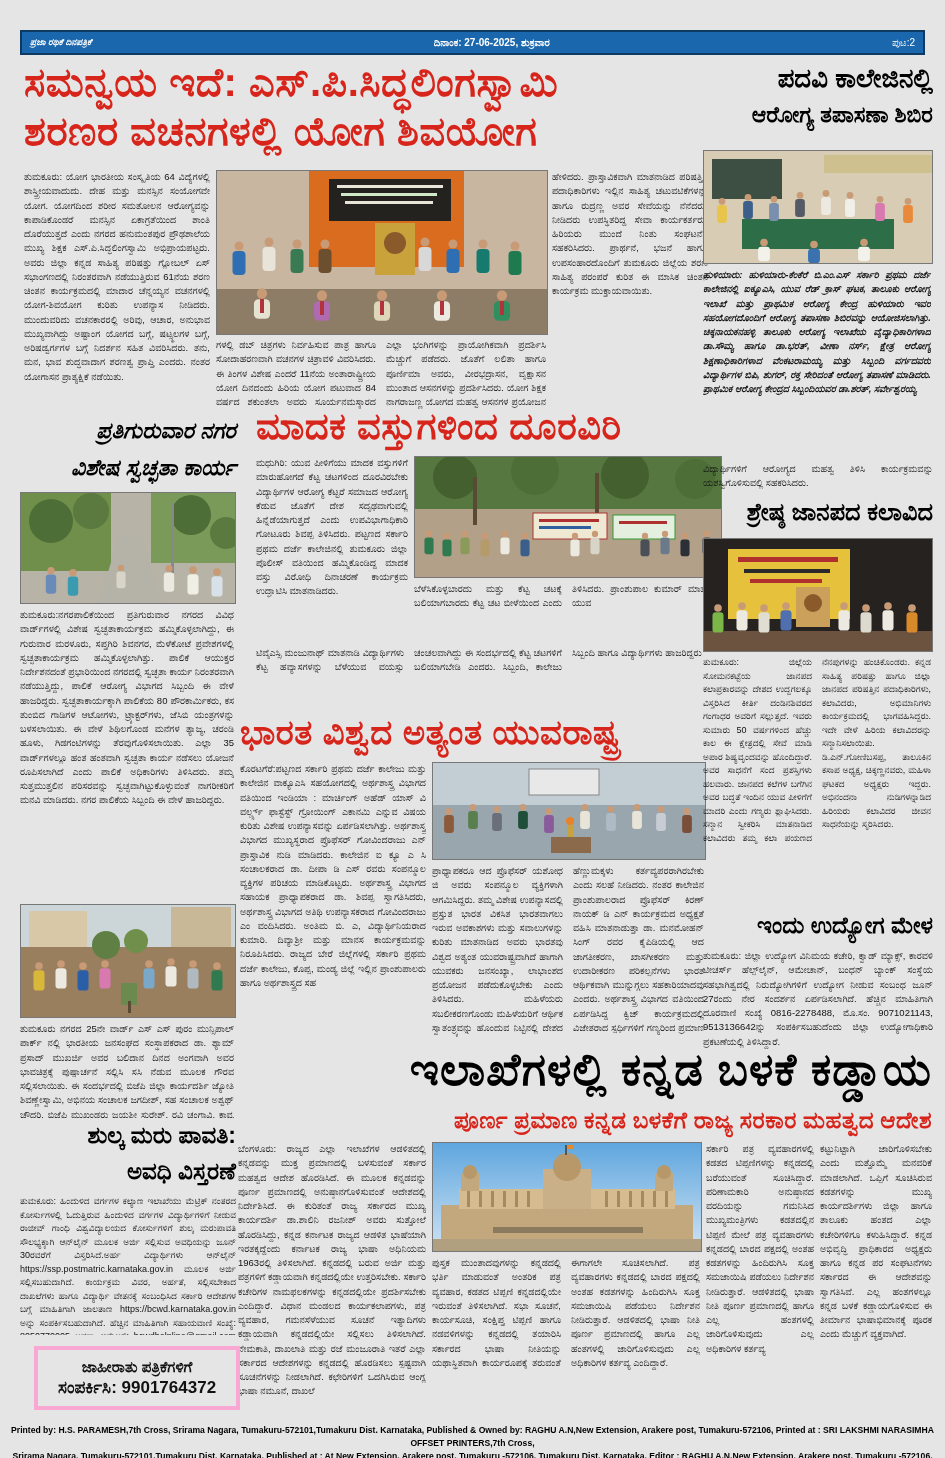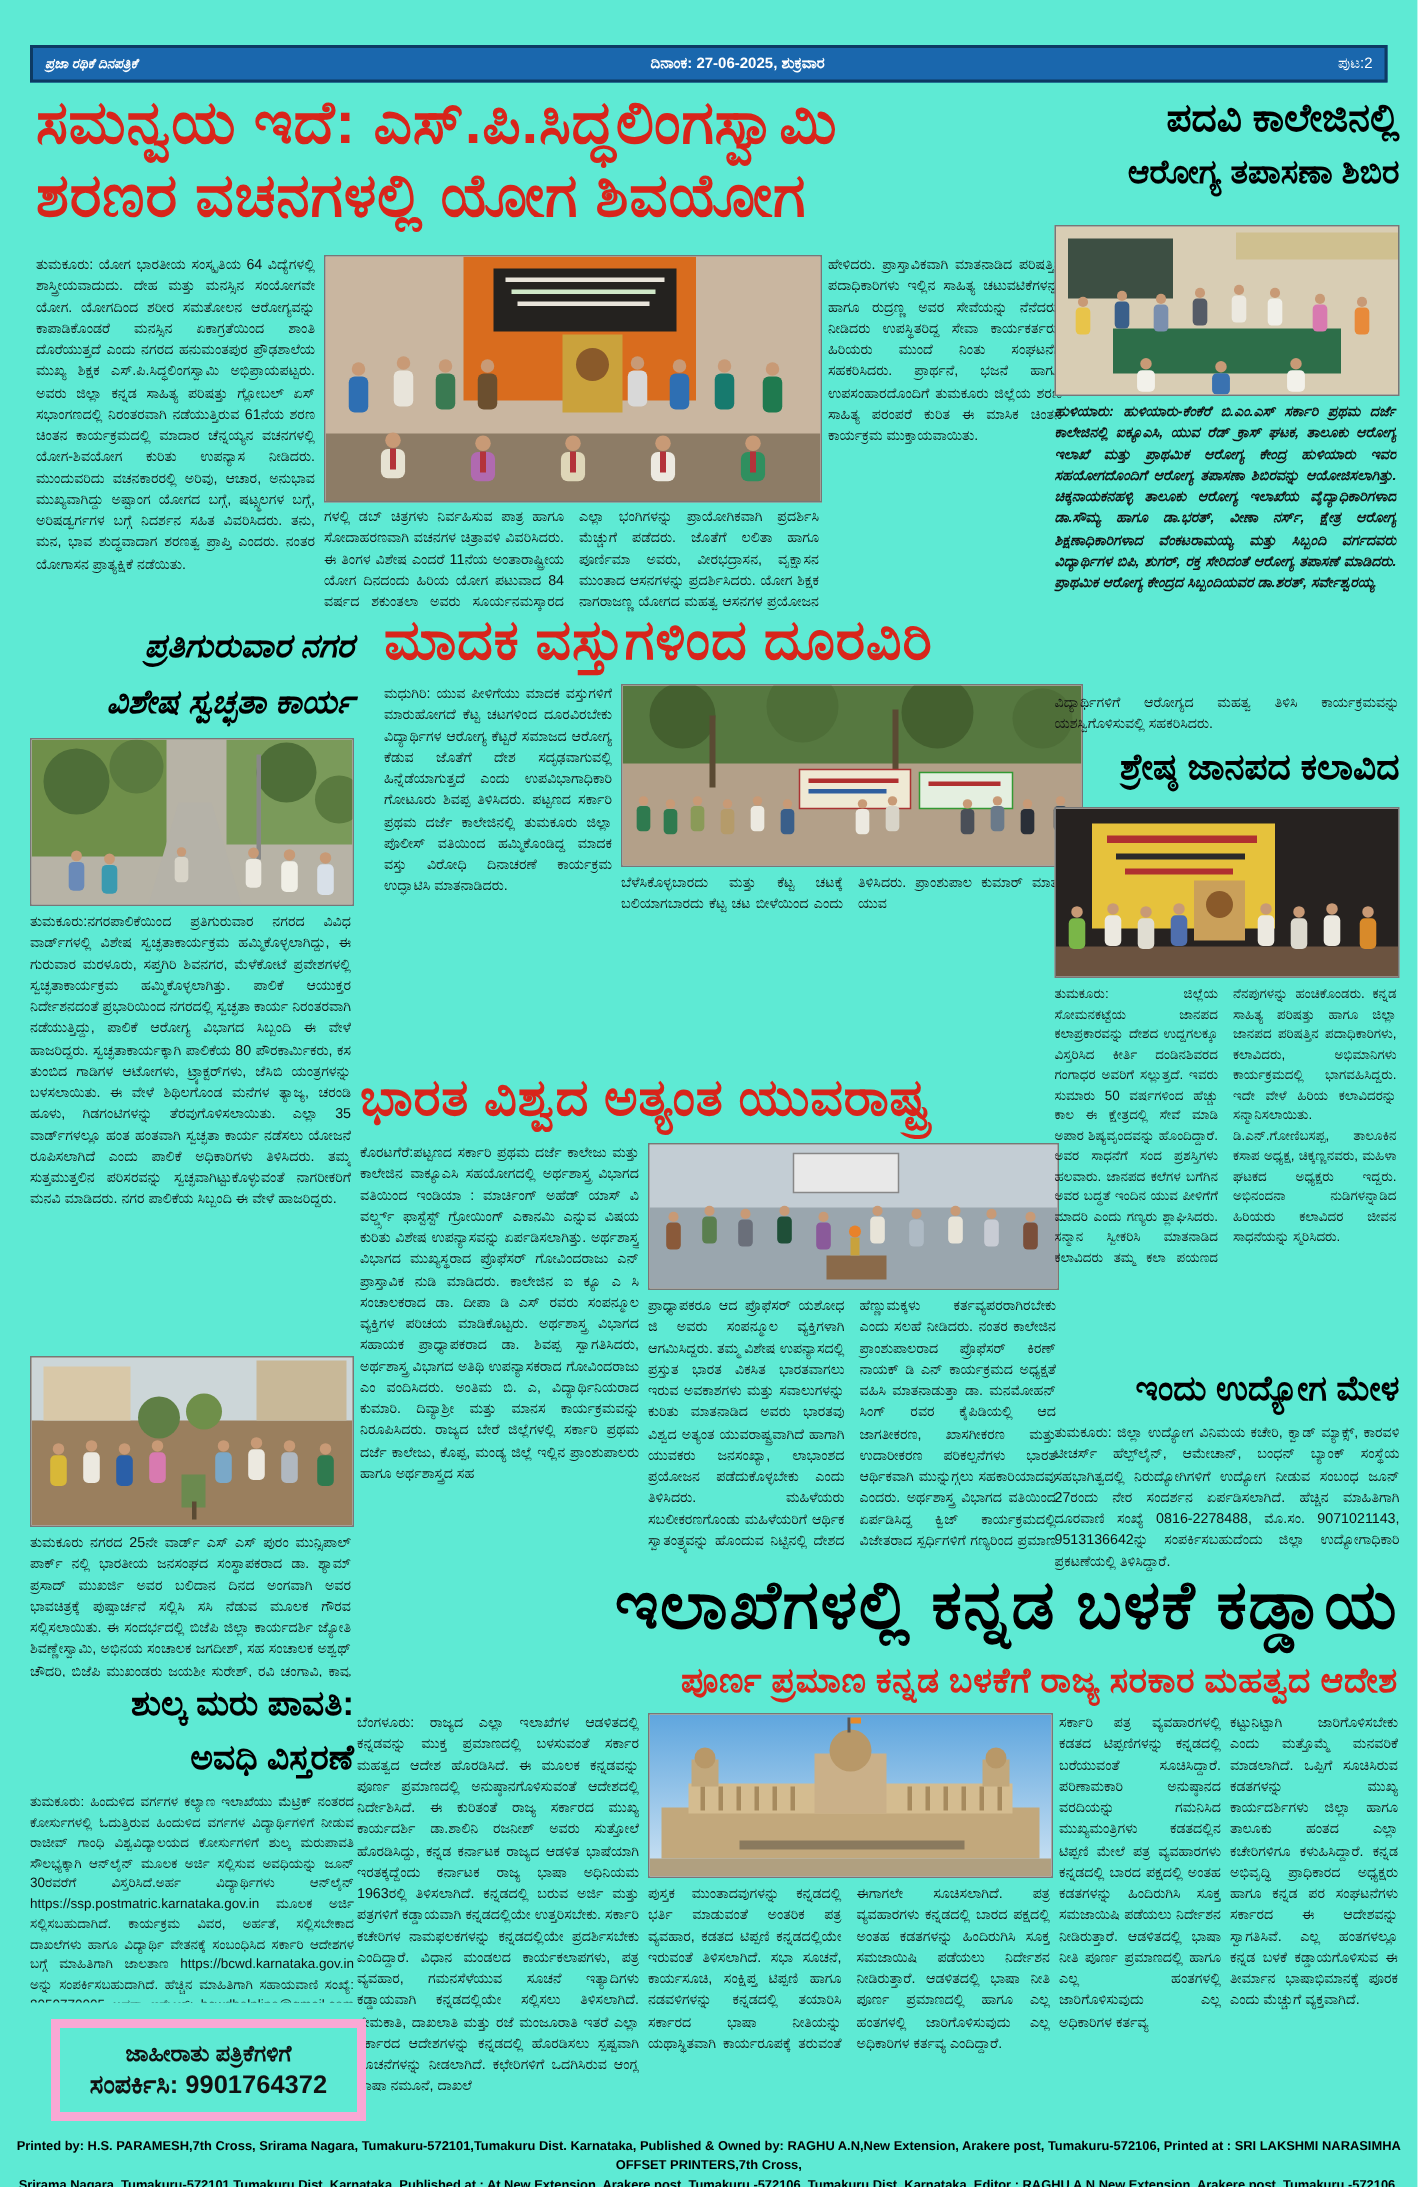--- a/index.html
+++ b/index.html
@@ -1,35 +1,35 @@
 <!DOCTYPE html>
 <html><head>
 <meta charset="utf-8">
 <style>
   html,body{margin:0;padding:0;background:#ffffff;}
   body{font-family:"Liberation Sans","DejaVu Sans",sans-serif;color:#111;}
-  .page{position:relative;width:945px;height:1458px;background:#5eead4;overflow:hidden;}
+  .page{position:relative;width:945px;height:1458px;background:#e5e5e5;overflow:hidden;}
   .abs{position:absolute;}
   
   .masthead{background:#1a67ad;border:2px solid #0d3a63;color:#fff;display:flex;align-items:center;justify-content:space-between;padding:0 8px;box-sizing:border-box;}
   .masthead .paper{font-style:italic;font-size:9px;font-weight:700;}
   .masthead .date{font-size:10px;font-weight:700;}
   .masthead .pageno{font-size:10px;font-weight:400;}
   
   .hl-red{color:#d8251b;font-weight:700;line-height:1.22;letter-spacing:0.5px;}
   .hl-black{color:#000;font-weight:700;line-height:1.35;}
   .center{text-align:right;}
   
   .bt{font-size:9.5px;line-height:1.5;text-align:justify;overflow:hidden;word-break:break-word;}
   .bt-bold{font-weight:700;font-style:italic;}
   .cols2{column-count:2;column-gap:10px;}
   .cols3{column-count:3;column-gap:10px;}
   .photo{position:absolute;border:1px solid #777;background:#d8d2c6;overflow:hidden;}
   .photo svg{display:block;}
-  .adbox{border:6px solid #f9a8d4;display:flex;flex-direction:column;align-items:center;justify-content:center;gap:2px;}
+  .adbox{border:4px solid #f9a8d4;display:flex;flex-direction:column;align-items:center;justify-content:center;gap:2px;}
   .adbox .l1{font-size:15px;font-weight:700;}
   .adbox .l2{font-size:17px;font-weight:700;}
   .footer{font-size:8.6px;font-weight:700;line-height:1.5;text-align:center;color:#000;}
 </style>
 </head>
 <body>
 
 <svg width="0" height="0" style="position:absolute" aria-hidden="true">
   <defs>
     <g id="person">
@@ -196,20 +196,21 @@
         <use href="#person" transform="translate(110,88) scale(0.7)" style="color:#3a5f8a"></use>
         <use href="#person" transform="translate(160,88) scale(0.7)" style="color:#ece9e0"></use>
         <use href="#person" transform="translate(180,86) scale(0.7)" style="color:#d8d4c8"></use>
         <use href="#person" transform="translate(230,88) scale(0.7)" style="color:#4a4f58"></use>
         <use href="#person" transform="translate(250,86) scale(0.7)" style="color:#6a7a8a"></use>
         <use href="#person" transform="translate(270,88) scale(0.7)" style="color:#2a2f38"></use>
         <use href="#person" transform="translate(292,86) scale(0.7)" style="color:#3a4a5a"></use>
       </svg>
     </div>
     <div class="abs bt cols2" style="left:158px;top:178px;width:306px;height:58px;">ಬೆಳೆಸಿಕೊಳ್ಳಬಾರದು ಮತ್ತು ಕೆಟ್ಟ ಚಟಕ್ಕೆ ಬಲಿಯಾಗಬಾರದು ಕೆಟ್ಟ ಚಟ ಬೀಳೆಯಿಂದ ಎಂದು ತಿಳಿಸಿದರು. ಪ್ರಾಂಶುಪಾಲ ಕುಮಾರ್ ಮಾತನಾಡಿ ಯುವ</div>
+    <div class="abs bt cols3" style="left:0;top:242px;width:464px;height:62px;">ಟಿವೈಎಸ್ಸಿ ಮಂಜುನಾಥ್ ಮಾತನಾಡಿ ವಿದ್ಯಾರ್ಥಿಗಳು ಕೆಟ್ಟ ಹವ್ಯಾಸಗಳನ್ನು ಬೆಳೆಯುವ ವಯಸ್ಸು ಚಂಚಲವಾಗಿದ್ದು ಈ ಸಂದರ್ಭದಲ್ಲಿ ಕೆಟ್ಟ ಚಟಗಳಿಗೆ ಬಲಿಯಾಗಬೇಡಿ ಎಂದರು. ಸಿಬ್ಬಂದಿ, ಕಾಲೇಜು ಸಿಬ್ಬಂದಿ ಹಾಗೂ ವಿದ್ಯಾರ್ಥಿಗಳು ಹಾಜರಿದ್ದರು</div>
   </div>
 
   <div class="abs" style="left:240px;top:712px;width:464px;height:330px;">
     <div class="hl-red" style="font-size:34px;">ಭಾರತ ವಿಶ್ವದ ಅತ್ಯಂತ ಯುವರಾಷ್ಟ್ರ</div>
     <div class="abs bt" style="left:0;top:50px;width:186px;height:278px;">ಕೊರಟಗೆರೆ:ಪಟ್ಟಣದ ಸರ್ಕಾರಿ ಪ್ರಥಮ ದರ್ಜೆ ಕಾಲೇಜು ಮತ್ತು ಕಾಲೇಜಿನ ವಾಕ್ಯೂಎಸಿ ಸಹಯೋಗದಲ್ಲಿ ಅರ್ಥಶಾಸ್ತ್ರ ವಿಭಾಗದ ವತಿಯಿಂದ ಇಂಡಿಯಾ : ಮಾರ್ಚಿಂಗ್ ಅಹೆಡ್ ಯಾಸ್ ವಿ ವರ್ಲ್ಡ್ಸ್ ಫಾಸ್ಟೆಸ್ಟ್ ಗ್ರೋಯಿಂಗ್ ಎಕಾನಮಿ ಎನ್ನುವ ವಿಷಯ ಕುರಿತು ವಿಶೇಷ ಉಪನ್ಯಾಸವನ್ನು ಏರ್ಪಡಿಸಲಾಗಿತ್ತು. ಅರ್ಥಶಾಸ್ತ್ರ ವಿಭಾಗದ ಮುಖ್ಯಸ್ಥರಾದ ಪ್ರೊಫೆಸರ್ ಗೋವಿಂದರಾಜು ಎನ್ ಪ್ರಾಸ್ತಾವಿಕ ನುಡಿ ಮಾಡಿದರು. ಕಾಲೇಜಿನ ಐ ಕ್ಯೂ ಎ ಸಿ ಸಂಚಾಲಕರಾದ ಡಾ. ದೀಪಾ ಡಿ ಎಸ್ ರವರು ಸಂಪನ್ಮೂಲ ವ್ಯಕ್ತಿಗಳ ಪರಿಚಯ ಮಾಡಿಕೊಟ್ಟರು. ಅರ್ಥಶಾಸ್ತ್ರ ವಿಭಾಗದ ಸಹಾಯಕ ಪ್ರಾಧ್ಯಾಪಕರಾದ ಡಾ. ಶಿವಪ್ಪ ಸ್ವಾಗತಿಸಿದರು, ಅರ್ಥಶಾಸ್ತ್ರ ವಿಭಾಗದ ಅತಿಥಿ ಉಪನ್ಯಾಸಕರಾದ ಗೋವಿಂದರಾಜು ಎಂ ವಂದಿಸಿದರು. ಅಂತಿಮ ಬಿ. ಎ, ವಿದ್ಯಾರ್ಥಿನಿಯರಾದ ಕುಮಾರಿ. ದಿವ್ಯಾಶ್ರೀ ಮತ್ತು ಮಾನಸ ಕಾರ್ಯಕ್ರಮವನ್ನು ನಿರೂಪಿಸಿದರು. ರಾಜ್ಯದ ಬೇರೆ ಜಿಲ್ಲೆಗಳಲ್ಲಿ ಸರ್ಕಾರಿ ಪ್ರಥಮ ದರ್ಜೆ ಕಾಲೇಜು, ಕೊಪ್ಪ, ಮಂಡ್ಯ ಜಿಲ್ಲೆ ಇಲ್ಲಿನ ಪ್ರಾಂಶುಪಾಲರು ಹಾಗೂ ಅರ್ಥಶಾಸ್ತ್ರದ ಸಹ</div>
     <div class="photo" style="left:192px;top:50px;width:272px;height:96px;">
       <svg viewBox="0 0 272 96" width="272" height="96">
         <rect width="272" height="96" fill="#9aa6ae"></rect>
         <rect x="0" y="0" width="272" height="42" fill="#c3cdd4"></rect>
         <rect x="96" y="6" width="70" height="26" fill="#e8e8e8" stroke="#888"></rect>

